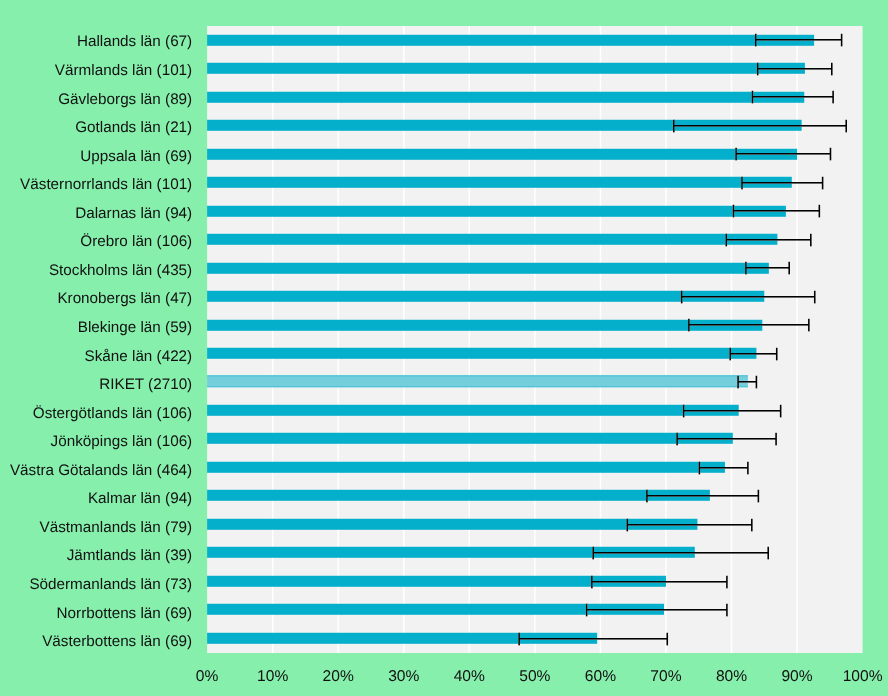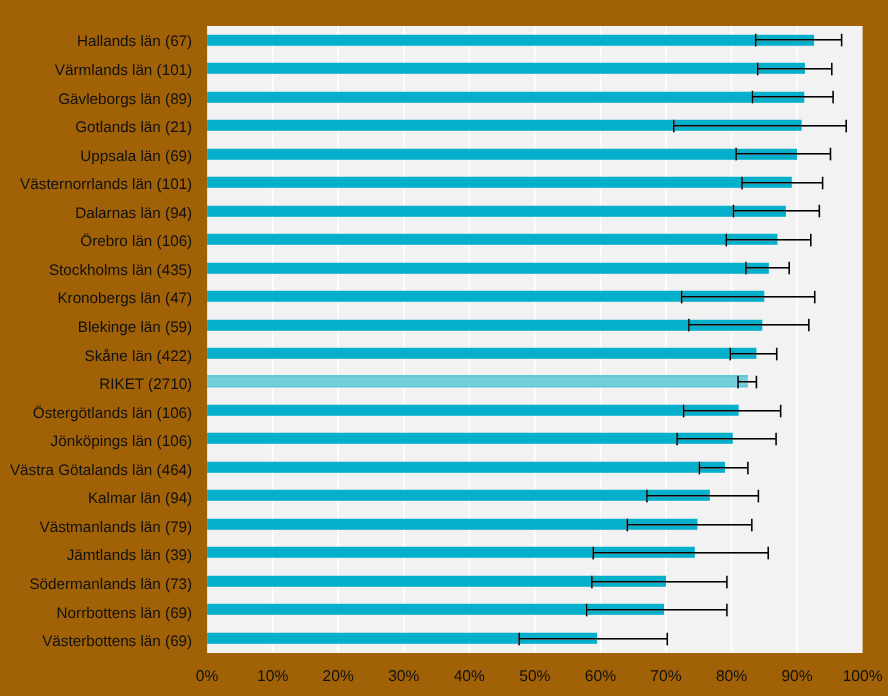--- a/index.html
+++ b/index.html
@@ -1,18 +1,18 @@
 <!DOCTYPE html>
 <html><head>
 <meta charset="utf-8">
 <style>
   html,body{margin:0;padding:0;background:#FFFFFF;}
   body{width:888px;height:696px;overflow:hidden;
        font-family:"Liberation Sans",sans-serif;}
-  #chart{position:relative;width:888px;height:696px;background:#a16207;}
+  #chart{position:relative;width:888px;height:696px;background:#86efac;}
   #canvas{position:absolute;left:0;top:0;display:block;}
   #labels,#ticks{will-change:transform;}
   text{font-family:"Liberation Sans",sans-serif;
        -webkit-font-smoothing:antialiased;
        text-rendering:geometricPrecision;}
   .cat-label{font-size:15.25px;fill:#111111;text-anchor:end;}
   .tick-label{font-size:15.6px;fill:#111111;text-anchor:middle;}
 </style>
 </head>
 <body>

